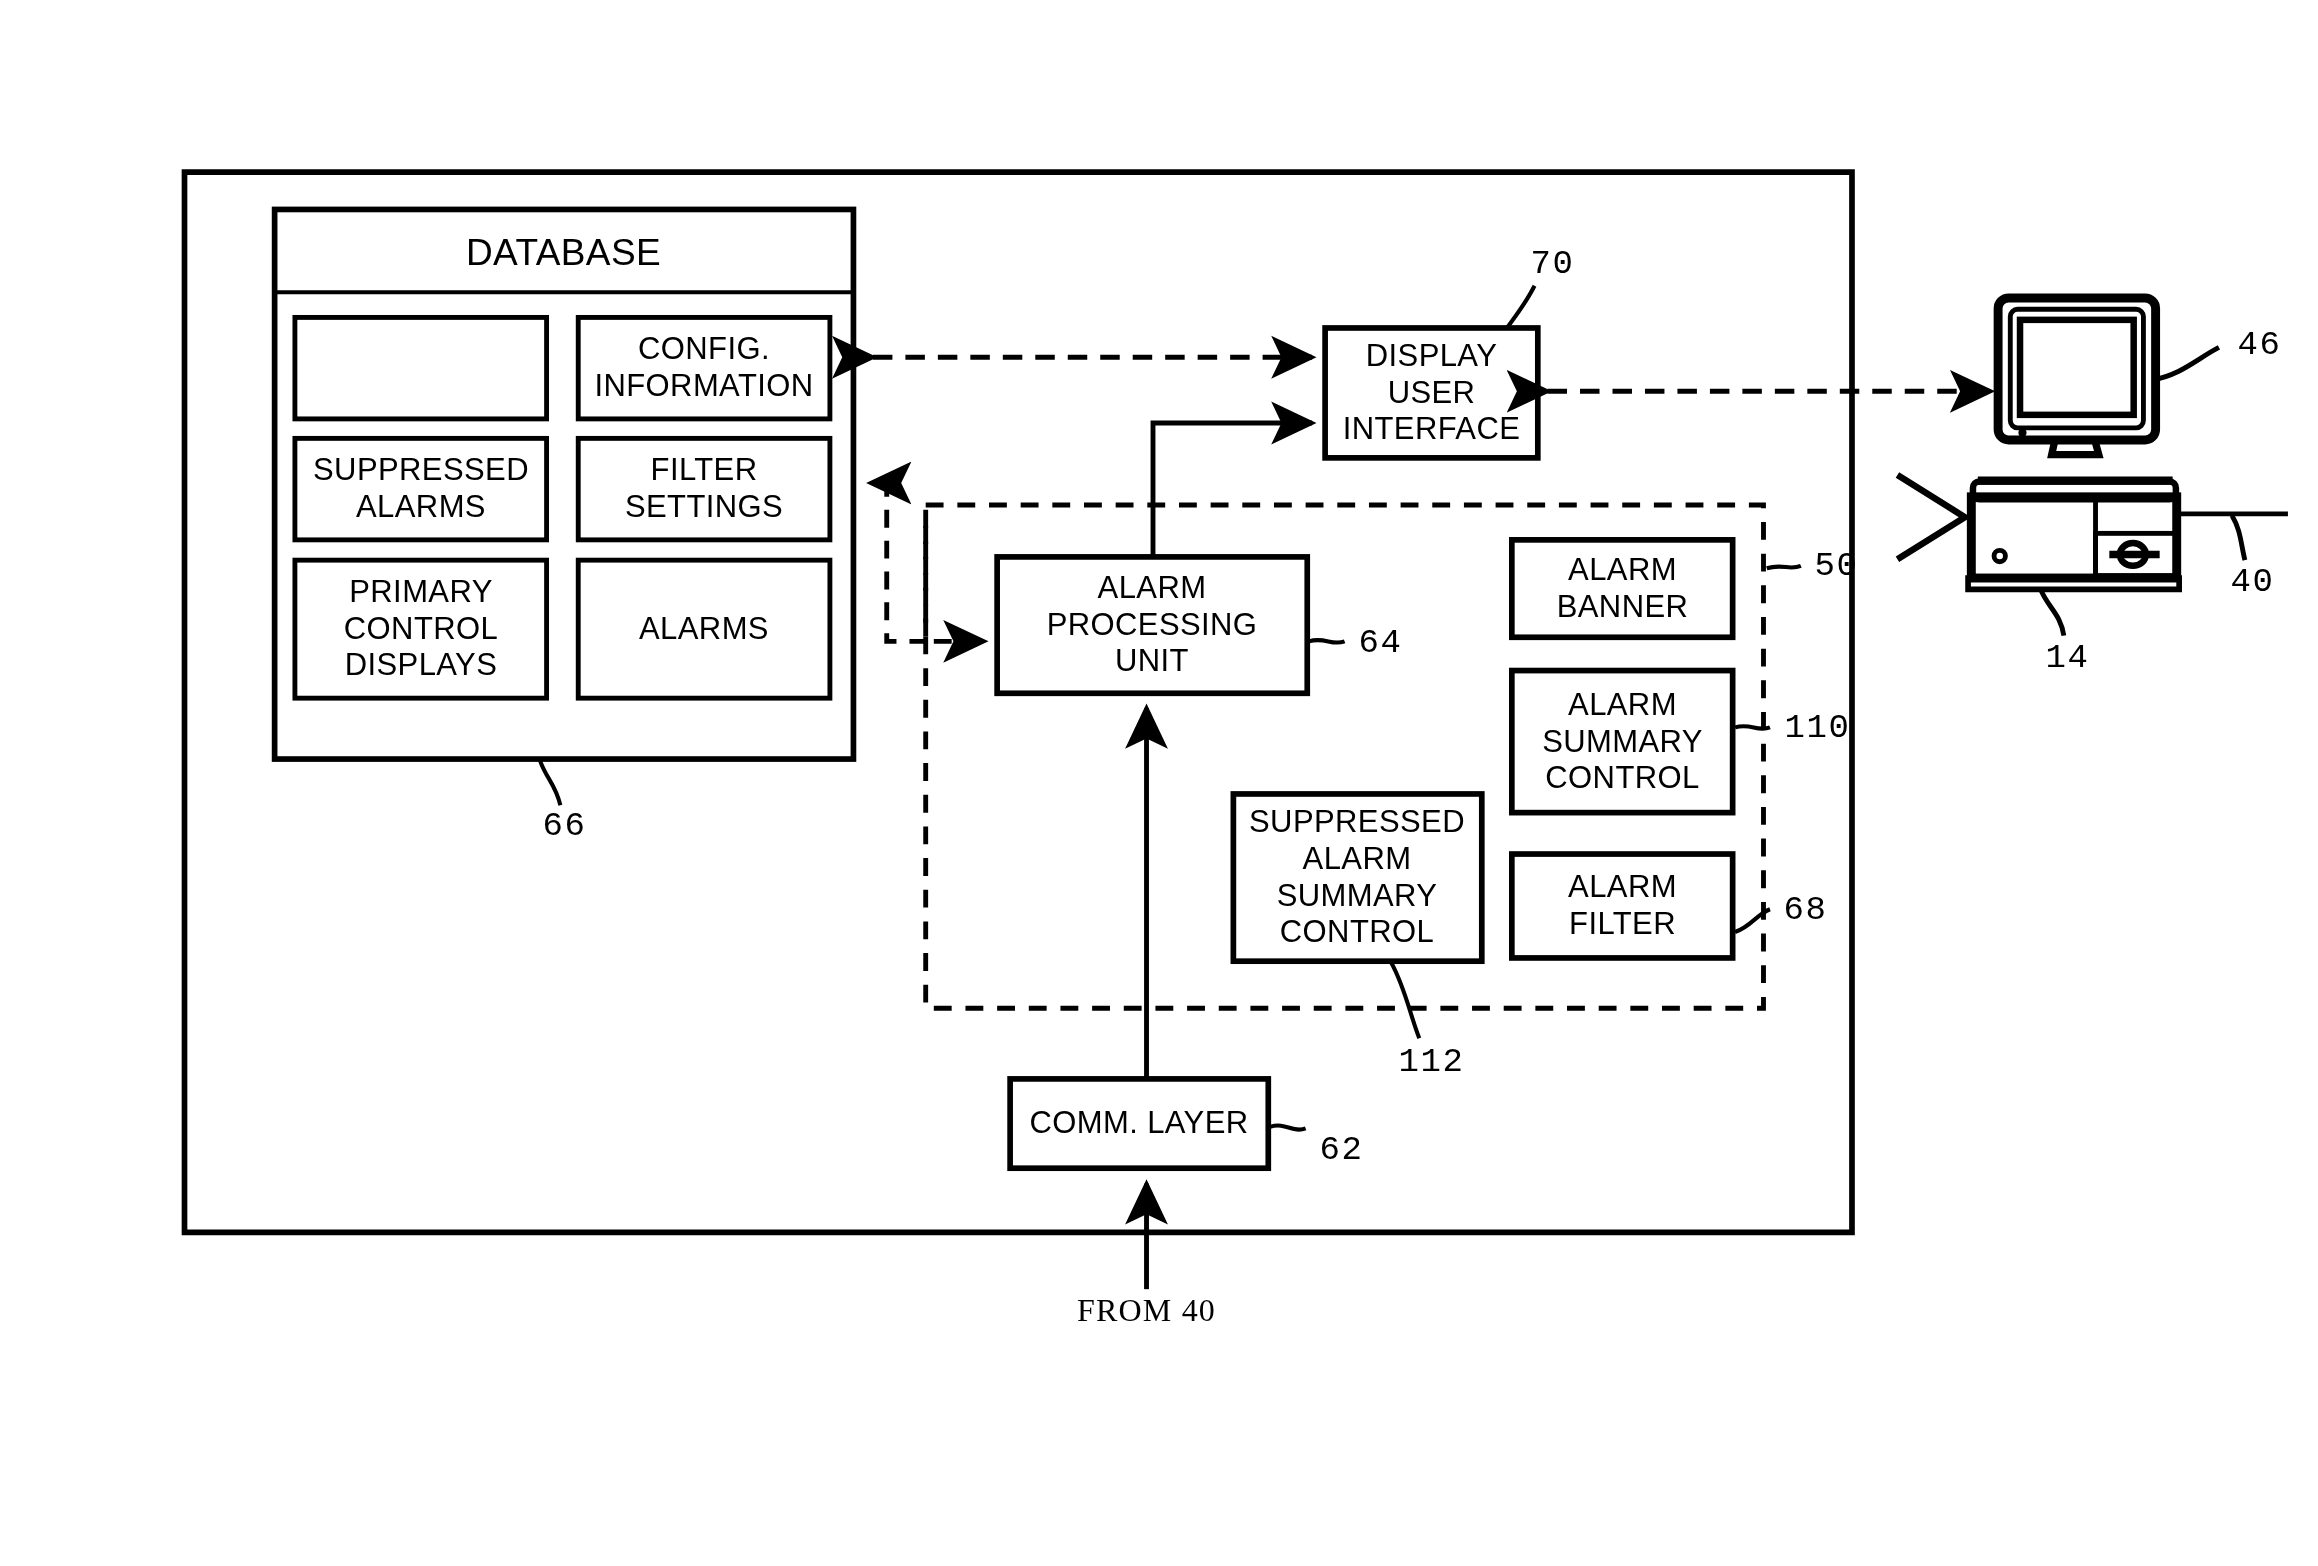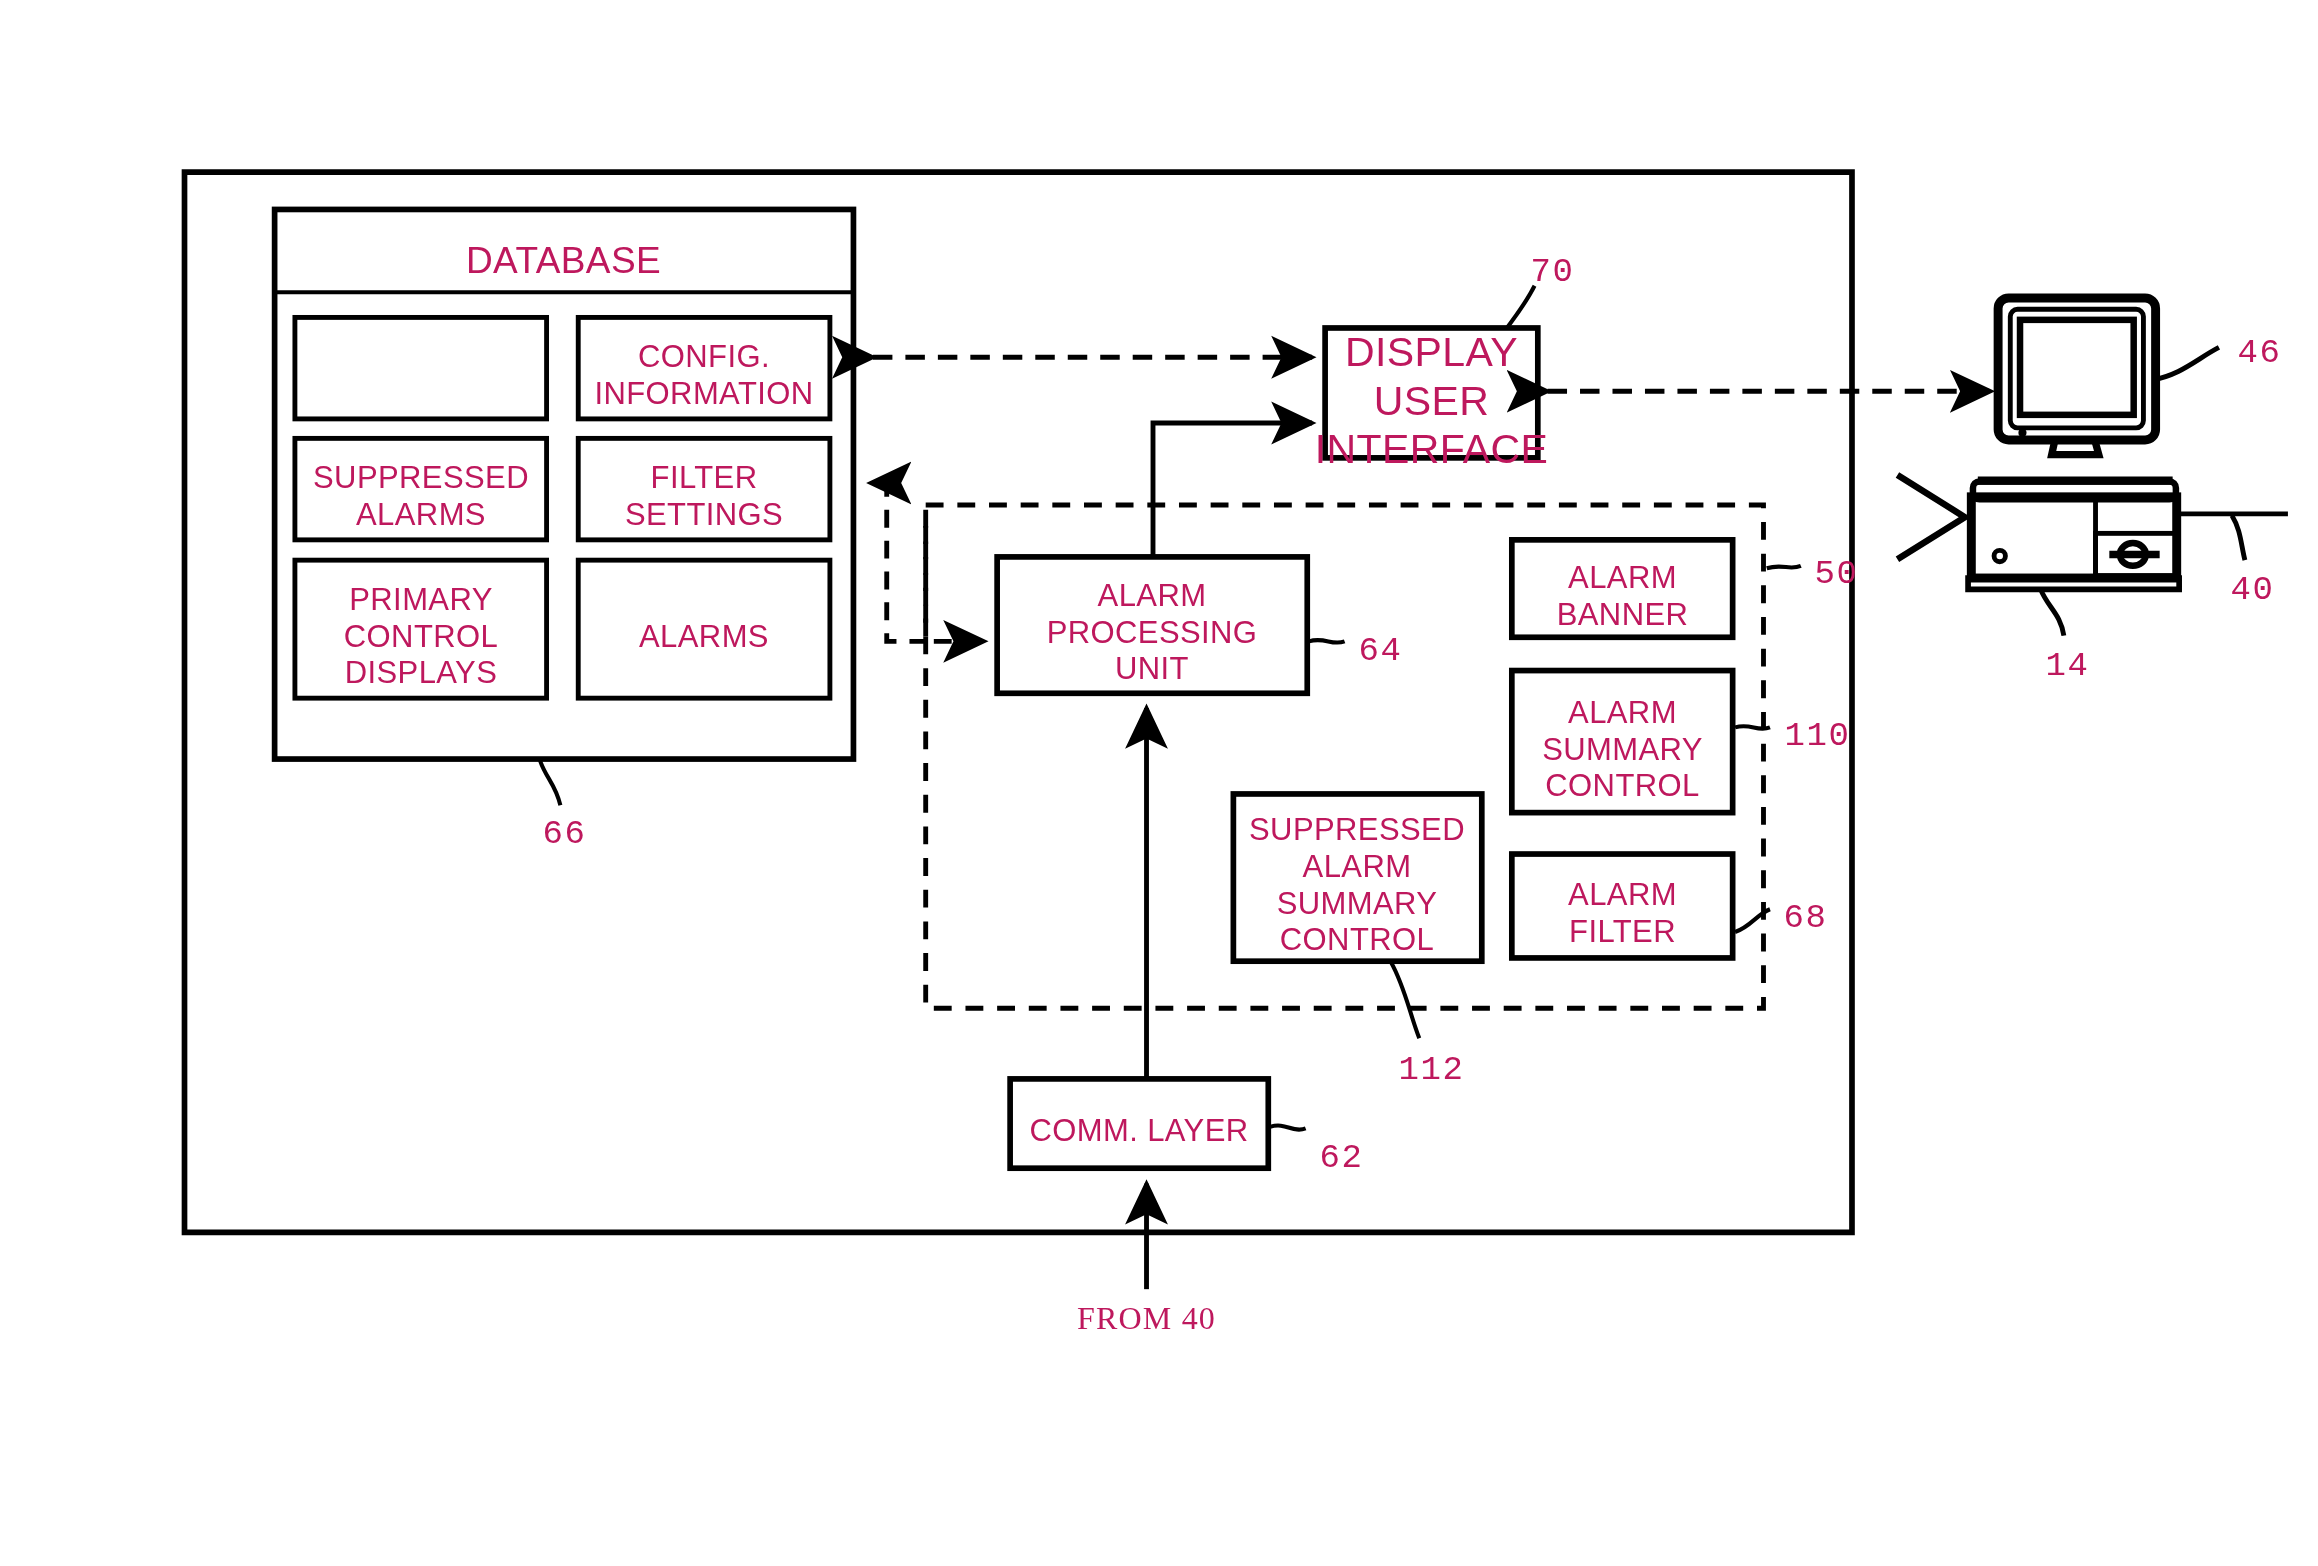--- a/index.html
+++ b/index.html
@@ -20,25 +20,24 @@
   #stage svg {
     position: absolute;
     left: 0;
     top: 0;
     width: 2319px;
     height: 1566px;
   }
   .lbl {
     position: absolute;
     font-family: "Liberation Sans", sans-serif;
-    color: #be185d;
+    color: #000000;
     white-space: pre;
     line-height: 1.18;
     text-align: center;
-    margin-top: 8px;
   }
   .boxlabel {
     display: flex;
     align-items: center;
     justify-content: center;
     text-align: center;
     letter-spacing: 0.4px;
   }
   .refnum {
     font-size: 34px;
@@ -196,21 +195,21 @@
 ALARMS</div>
   <div class="lbl boxlabel" style="left:578px; top:438px; width:252px; height:101px; font-size:31px;">FILTER
 SETTINGS</div>
   <div class="lbl boxlabel" style="left:295px; top:560px; width:252px; height:138px; font-size:31px;">PRIMARY
 CONTROL
 DISPLAYS</div>
   <div class="lbl boxlabel" style="left:578px; top:560px; width:252px; height:138px; font-size:31px;">ALARMS</div>
 
   <div class="lbl refnum" style="left:532px; top:806px; width:65px;">66</div>
 
-  <div class="lbl boxlabel" style="left:1325px; top:328px; width:213px; height:130px; font-size:41px;text-align:center;">DISPLAY
+  <div class="lbl boxlabel" style="left:1325px; top:328px; width:213px; height:130px; font-size:31px;text-align:center;">DISPLAY
 USER
 INTERFACE</div>
   <div class="lbl refnum" style="left:1520px; top:244px; width:65px;">70</div>
 
   <div class="lbl boxlabel" style="left:997px; top:557px; width:310px; height:136px; font-size:31px;">ALARM
 PROCESSING
 UNIT</div>
   <div class="lbl refnum" style="left:1348px; top:623px; width:65px;">64</div>
 
   <div class="lbl boxlabel" style="left:1233px; top:794px; width:248px; height:167px; font-size:31px;">SUPPRESSED

